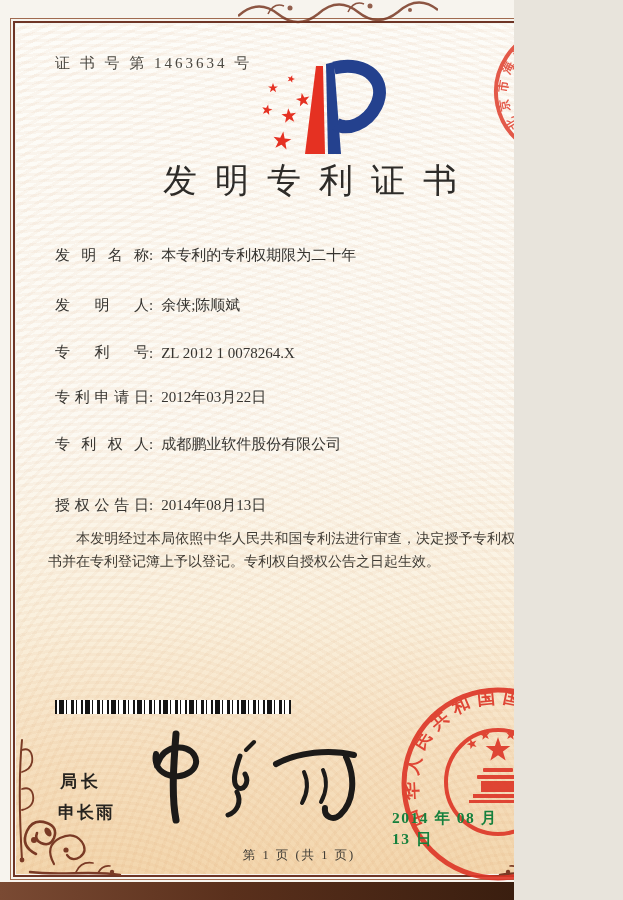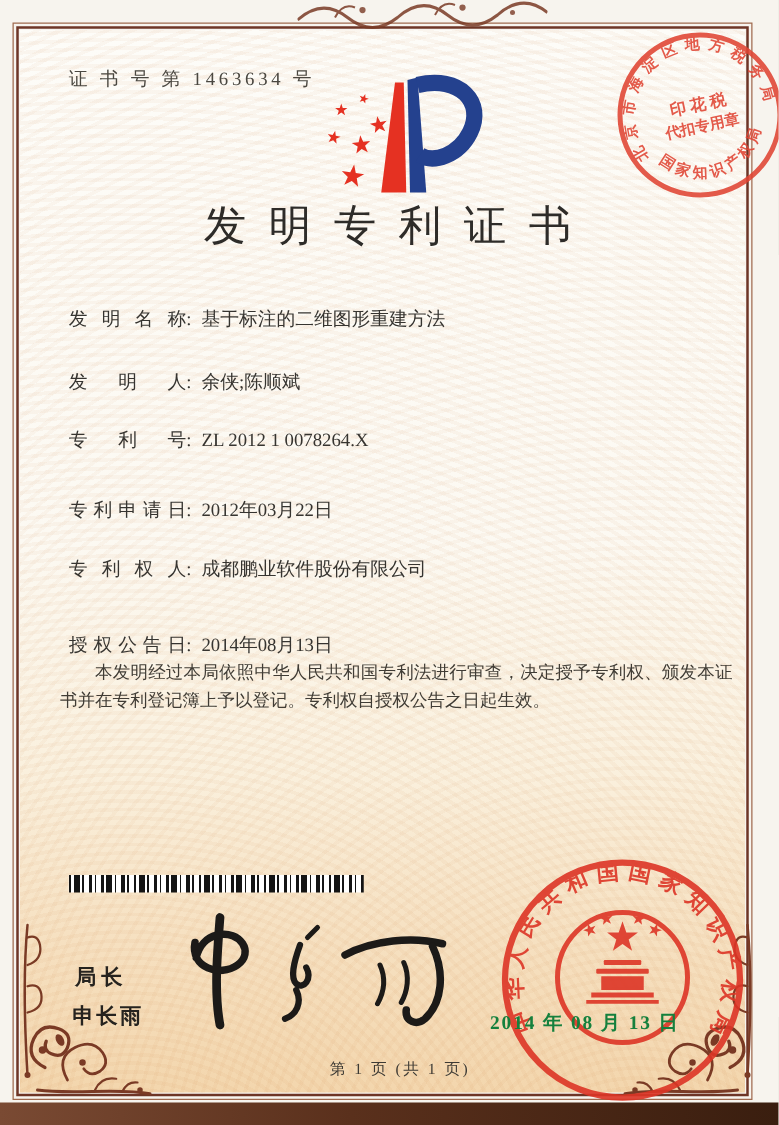--- a/index.html
+++ b/index.html
@@ -1,17 +1,17 @@
 <!DOCTYPE html>
 <html><head>
 <meta charset="utf-8">
 <style>
   html,body{margin:0;padding:0;background:#e8e4dc;}
   .page{
-    position:relative; width:623px; height:900px; overflow:hidden;
+    position:relative; width:514px; height:900px; overflow:hidden;
     background:#f7f4ee;
     font-family:"Liberation Serif","DejaVu Serif",serif;
     color:#383530;
   }
   
   .frame{
     position:absolute; left:13px; top:21px; width:586px; height:856px;
     border:2px solid #6e3526;
     outline:1px solid #a06a4f; outline-offset:2px;
     box-sizing:border-box; z-index:1;
@@ -35,21 +35,21 @@
   .logo{ position:absolute; left:246px; top:58px; z-index:3; }
   .title{
     position:absolute; left:60px; width:500px; top:158px; z-index:3;
     text-align:center; font-size:34px; font-weight:normal; color:#2e2c29;
     letter-spacing:18px; text-indent:18px;
   }
   .fields{ position:absolute; left:55px; top:246px; width:500px; z-index:3; }
   .field-row{ font-size:15px; color:#363430; white-space:nowrap; }
   .field-row + .field-row{ margin-top:31px; }
   .fields .field-row:nth-child(3){ margin-top:28px; }
-  .fields .field-row:nth-child(4){ margin-top:37px; }
+  .fields .field-row:nth-child(4){ margin-top:26px; }
   .fields .field-row:nth-child(5){ margin-top:28px; }
   .fields .field-row:nth-child(6){ margin-top:42px; }
   .f-label{
     display:inline-block; width:94px; text-align:justify; text-align-last:justify;
     vertical-align:bottom;
   }
   .f-colon{ margin-right:8px; }
   .body-text{
     position:absolute; left:48px; top:527px; width:538px; z-index:3;
     font-size:14px; line-height:23.3px; color:#403c35; text-align:justify;
@@ -77,21 +77,21 @@
   }
   .signature{ position:absolute; left:118px; top:722px; z-index:6; }
   .main-seal{ position:absolute; left:393px; top:684px; z-index:5; opacity:0.9; }
   .date-stamp{
     position:absolute; left:392px; top:808px; z-index:7;
     font-size:15.5px; font-weight:600; color:#15803d; letter-spacing:1.5px;
   }
   .tax-seal{ position:absolute; left:490px; top:18px; z-index:5; opacity:0.88;
     transform:rotate(-12deg); }
   .page-footer{
-    position:absolute; left:27px; width:586px; top:847px; z-index:3;
+    position:absolute; left:6px; width:586px; top:847px; z-index:3;
     text-align:center; font-size:12.5px; color:#3d3a34; letter-spacing:2px;
   }
   .flourish-bl{ position:absolute; left:14px; top:732px; z-index:2; }
   .flourish-br{ position:absolute; left:496px; top:732px; z-index:2; transform:scaleX(-1); }
   .flourish-top{ position:absolute; left:238px; top:-6px; z-index:2; }
 </style>
 </head>
 <body>
 
 <div class="page">
@@ -132,21 +132,21 @@
 
     <polygon points="80,6 88,4 95,96 82,96" fill="#24418e"></polygon>
 
     <path d="M88,10 C122,2 142,24 130,48 C121,66 101,73 90,66" fill="none" stroke="#24418e" stroke-width="13" stroke-linecap="butt"></path>
   </svg>
 
   <div class="title">发明专利证书</div>
 
   <div class="fields">
     <div class="field-row">
-      <span class="f-label">发明名称</span><span class="f-colon">:</span><span class="f-value">基于标注的二维图形重建方法</span>
+      <span class="f-label">发明名称</span><span class="f-colon">:</span><span class="f-value">本专利的专利权期限为二十年</span>
     </div>
     <div class="field-row">
       <span class="f-label">发明人</span><span class="f-colon">:</span><span class="f-value">余侠;陈顺斌</span>
     </div>
     <div class="field-row">
       <span class="f-label">专利号</span><span class="f-colon">:</span><span class="f-value">ZL 2012 1 0078264.X</span>
     </div>
     <div class="field-row">
       <span class="f-label">专利申请日</span><span class="f-colon">:</span><span class="f-value">2012年03月22日</span>
     </div>

